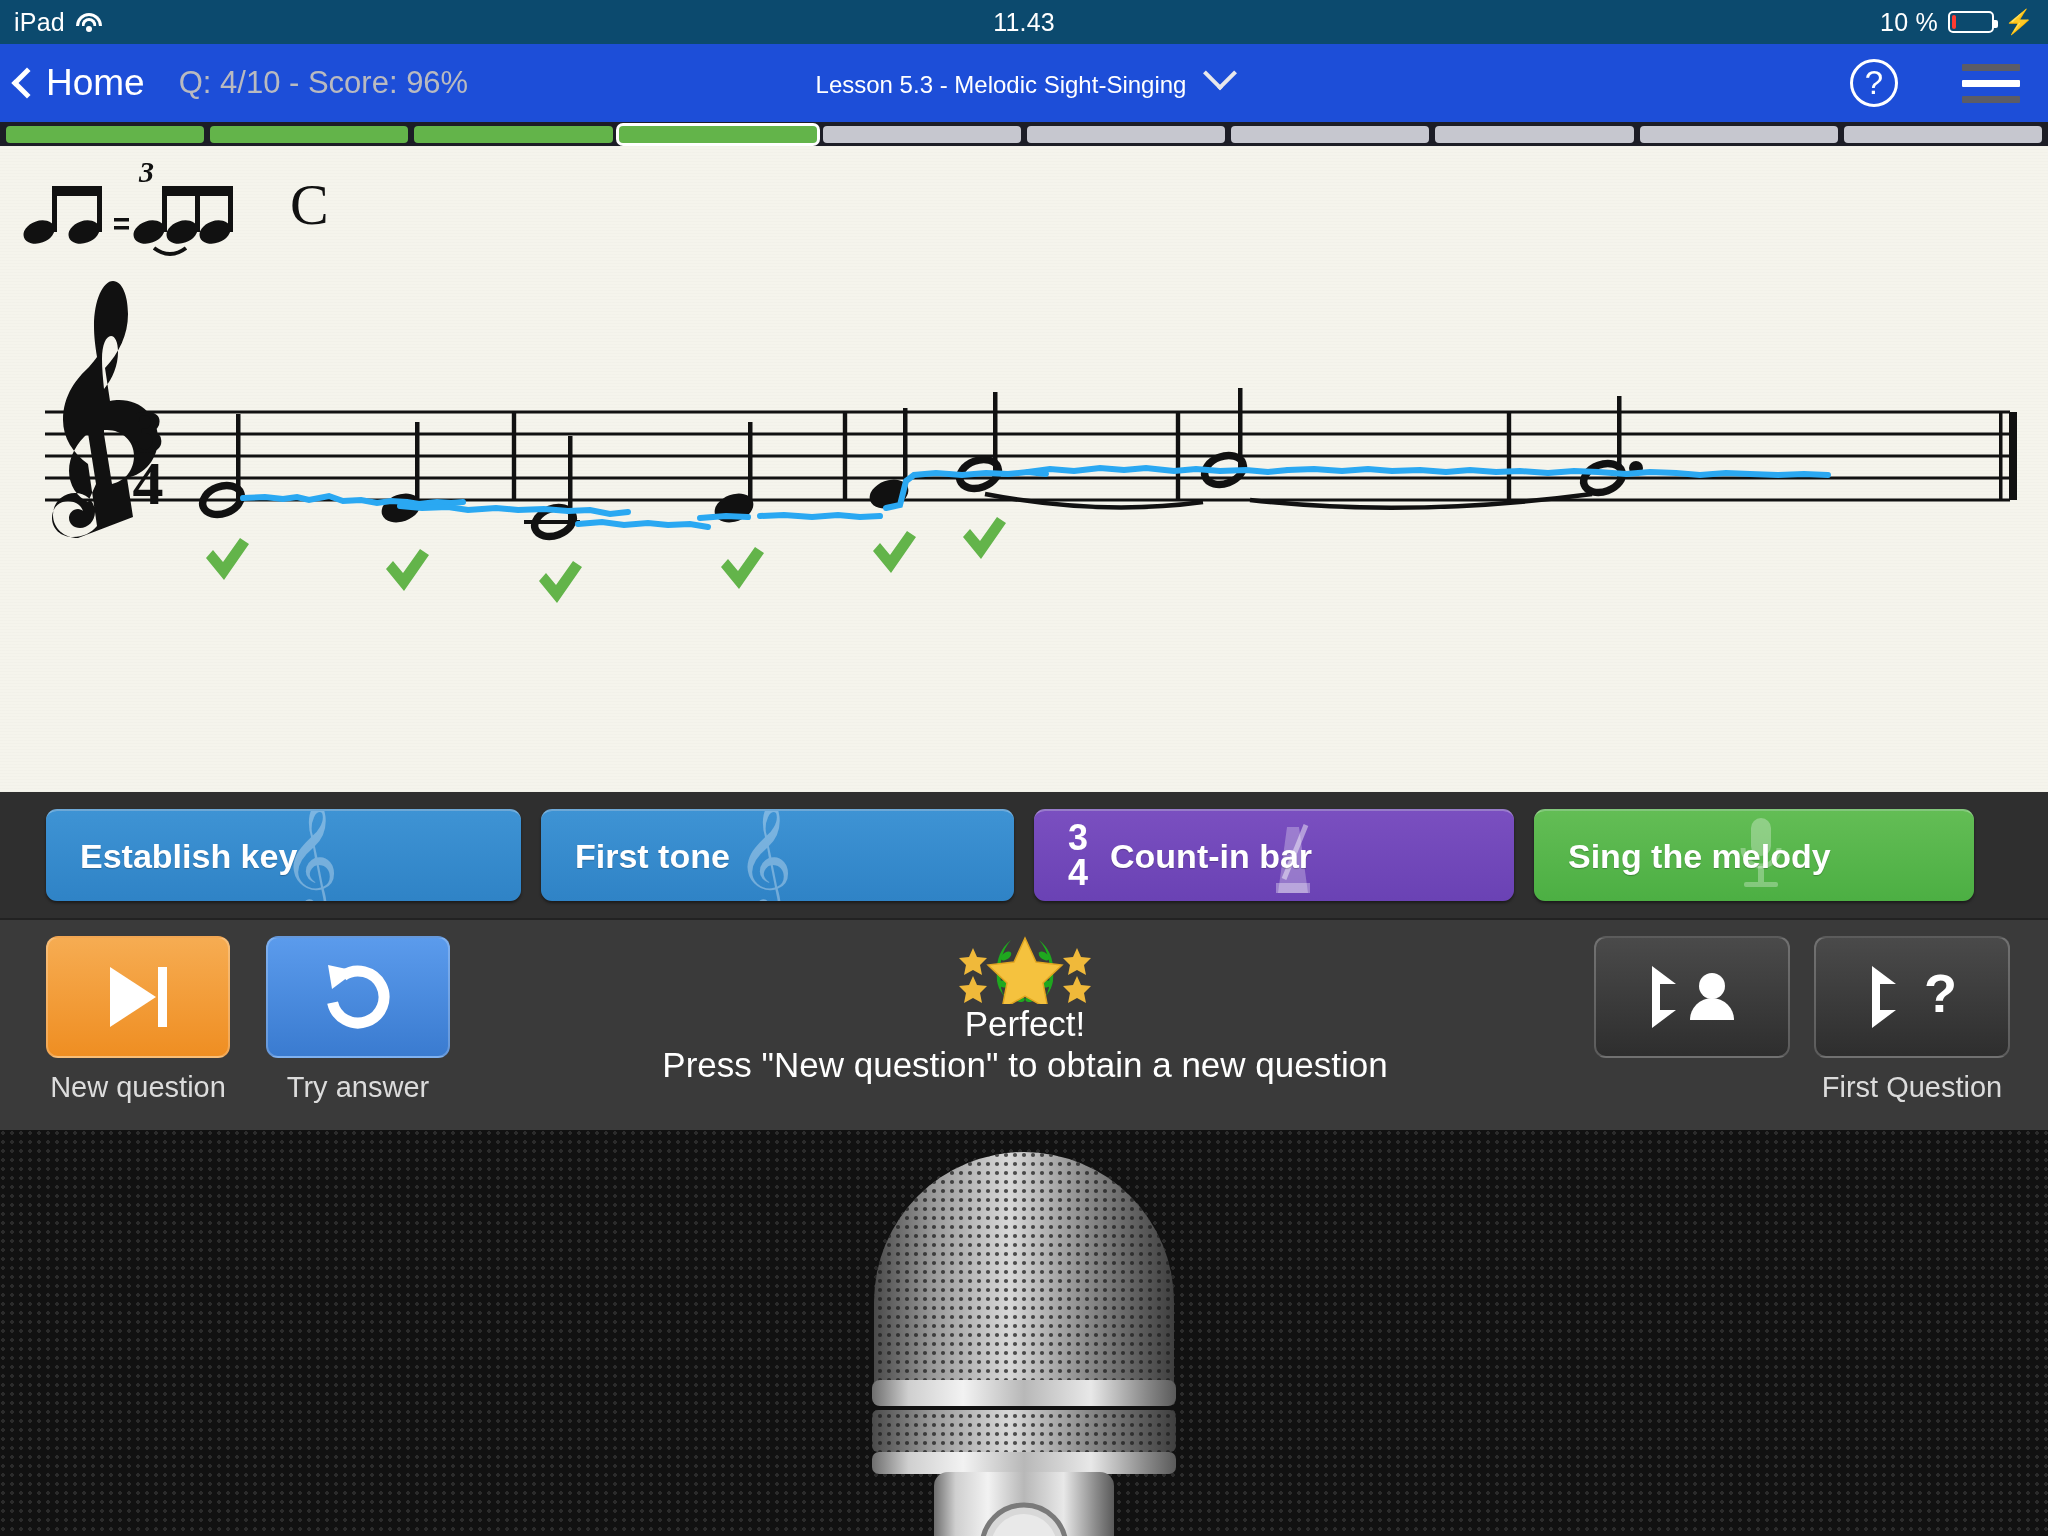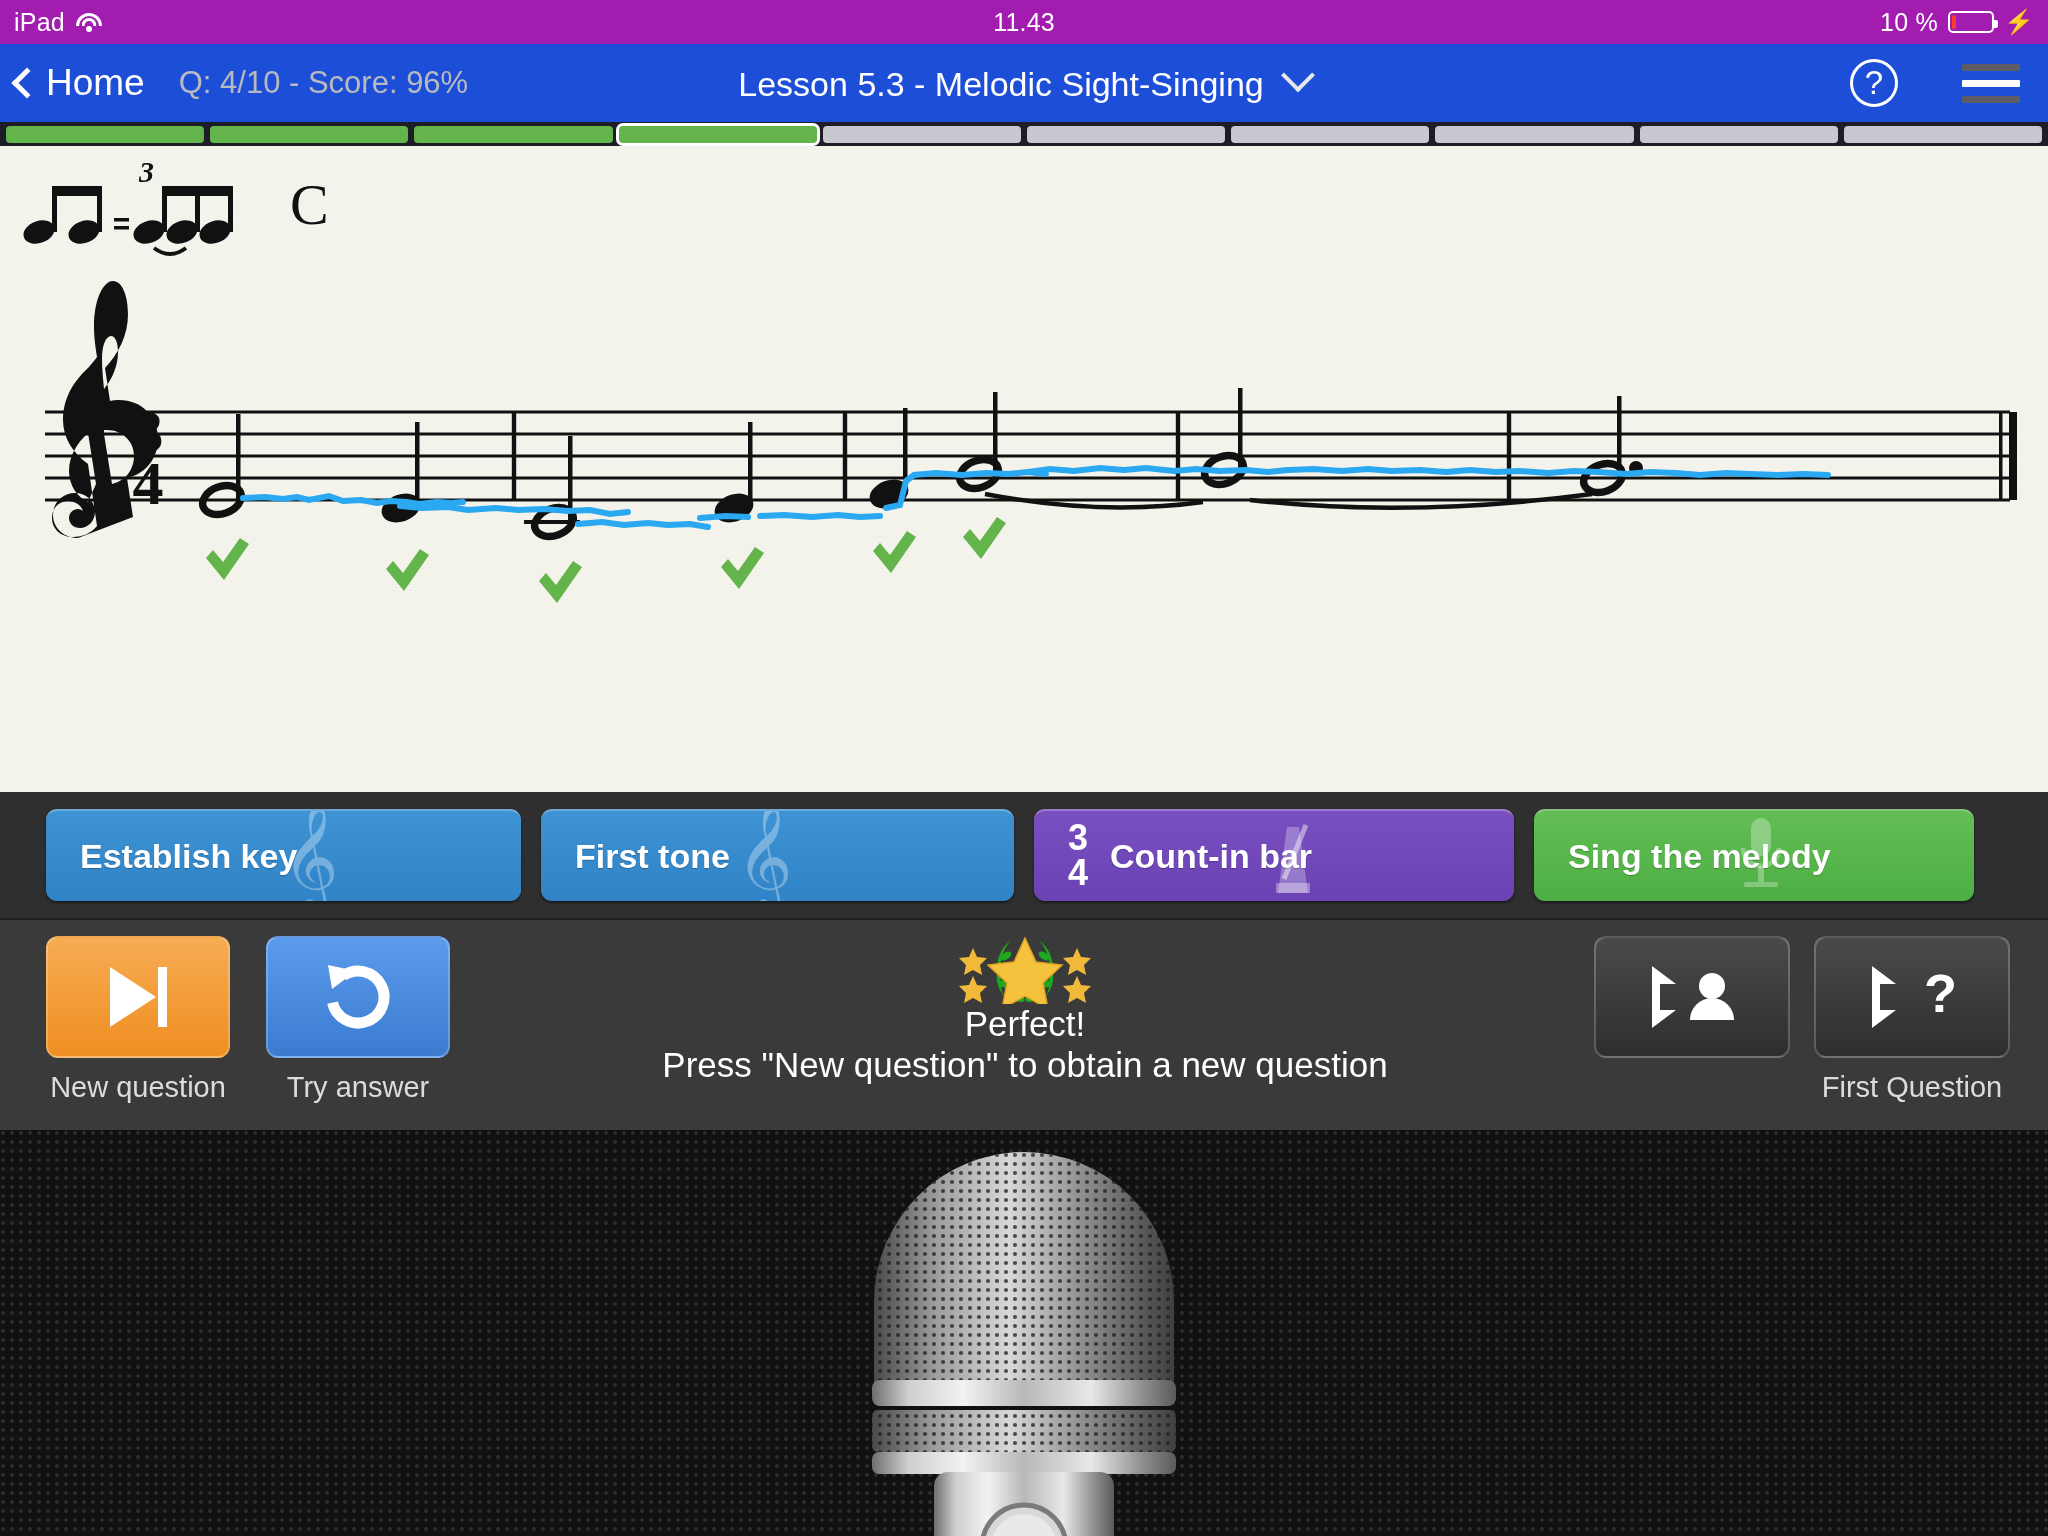--- a/index.html
+++ b/index.html
@@ -2,21 +2,21 @@
 <html><head>
 <meta charset="utf-8">
 <style>
   * { margin:0; padding:0; box-sizing:border-box; }
   html,body { width:2048px; height:1536px; overflow:hidden; background:#000; }
   body { font-family:"Liberation Sans", sans-serif; -webkit-font-smoothing:antialiased; }
 
   
   .statusbar{
     position:absolute; left:0; top:0; width:2048px; height:44px;
-    background:#a21caf; color:#fff; display:flex; align-items:center;
+    background:#0c4a6e; color:#fff; display:flex; align-items:center;
     font-size:25px; letter-spacing:.2px;
   }
   .sb-left{ display:flex; align-items:center; gap:11px; padding-left:14px; }
   .sb-center{ position:absolute; left:0; right:0; text-align:center; font-size:25px; font-weight:400; }
   .sb-right{ margin-left:auto; display:flex; align-items:center; gap:10px; padding-right:14px; position:relative; z-index:2;}
   .wifi{ display:inline-block; width:26px; height:19px; position:relative; }
   .wifi i{ position:absolute; border:3px solid #fff; border-bottom:none;
            border-radius:50% 50% 0 0 / 100% 100% 0 0; left:50%; transform:translateX(-50%); }
   .wifi i:nth-child(1){ width:26px; height:13px; bottom:6px; }
   .wifi i:nth-child(2){ width:15px; height:8px; bottom:6px; }
@@ -29,21 +29,21 @@
   
   .navbar{
     position:absolute; left:0; top:44px; width:2048px; height:78px;
     background:#1d4ed8; display:flex; align-items:center; color:#fff;
   }
   .nav-back{ display:flex; align-items:center; gap:6px; padding-left:16px; cursor:pointer; }
   .chev-left{ width:22px; height:22px; border-left:5px solid #fff; border-bottom:5px solid #fff;
               transform:rotate(45deg); margin-right:2px; }
   .nav-home{ font-size:37px; font-weight:400; }
   .nav-qscore{ font-size:31px; color:#b9bac0; margin-left:34px; }
-  .nav-title{ position:absolute; left:0; right:0; text-align:center; font-size:34px; pointer-events:none; }
+  .nav-title{ position:absolute; left:0; right:0; text-align:center; font-size:24px; pointer-events:none; }
   .nav-title span.t{ vertical-align:middle; }
   .chev-down{ display:inline-block; width:24px; height:24px; border-right:4px solid #e8e8ec;
               border-bottom:4px solid #e8e8ec; transform:rotate(45deg) translate(-4px,-4px); margin-left:22px; }
   .nav-right{ margin-left:auto; display:flex; align-items:center; gap:64px; padding-right:28px; }
   .help-icon{ width:48px; height:48px; border:3px solid #fff; border-radius:50%;
               display:flex; align-items:center; justify-content:center; font-size:33px; cursor:pointer; }
   .burger{ width:58px; display:flex; flex-direction:column; gap:9px; cursor:pointer; }
   .burger i{ height:7px; background:#fff; border-radius:1px; display:block; }
   .burger i:nth-child(1){ background:#5b5c66; }
   .burger i:nth-child(3){ background:#5b5c66; }

